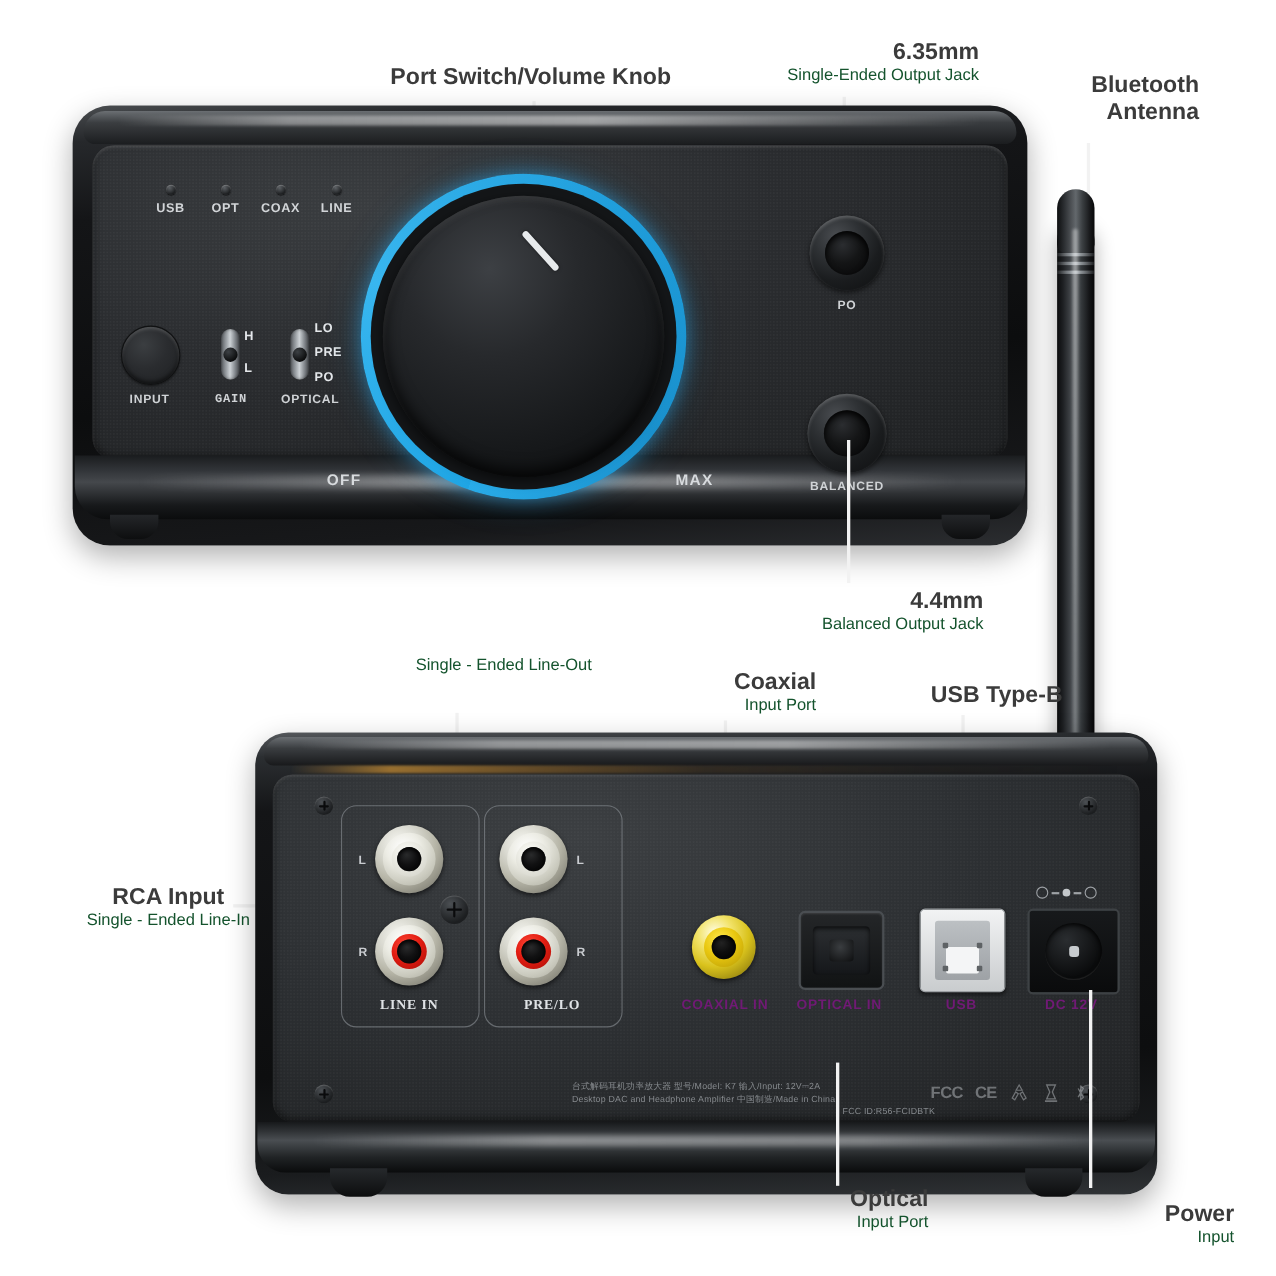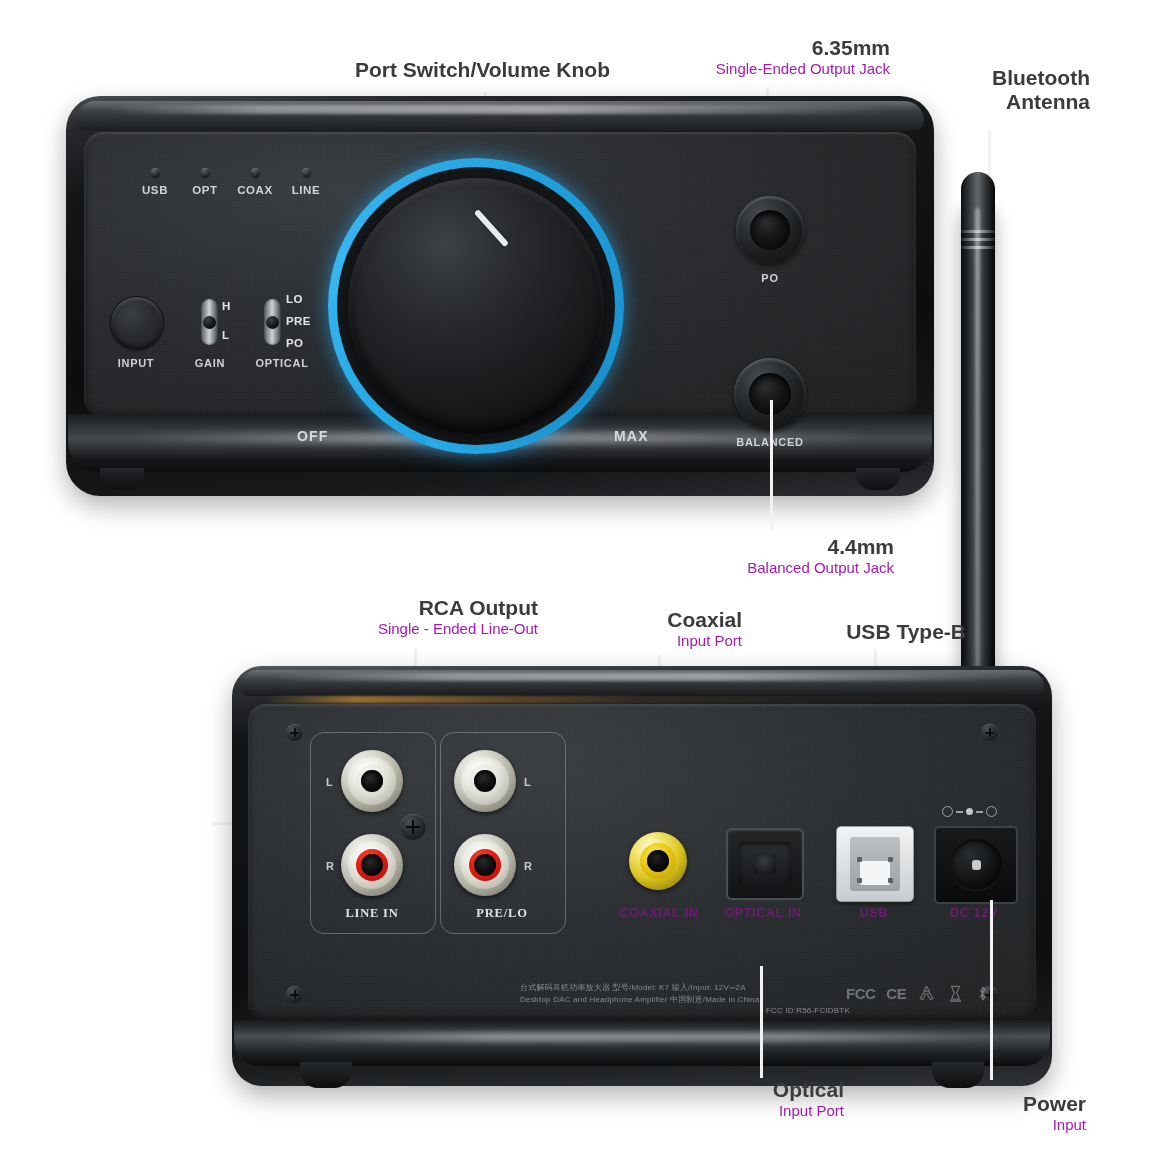--- a/index.html
+++ b/index.html
@@ -3,21 +3,21 @@
 <meta charset="utf-8">
 <style>
   html,body{margin:0;padding:0;background:#fff;}
   body{width:1160px;height:1160px;position:relative;overflow:hidden;
        font-family:"Liberation Sans",sans-serif;color:#3a3a3a;}
   .stage{position:absolute;inset:0;}
 
   
   .callout{position:absolute;text-align:right;}
   .callout .ttl{font-weight:bold;color:#3b3b3b;line-height:1.12;white-space:pre-line;}
-  .callout .sub{color:#a21caf;line-height:1.2;white-space:pre-line;}
+  .callout .sub{color:#14532d;line-height:1.2;white-space:pre-line;}
   .c-lg .ttl{font-size:21px;}
   .c-lg .sub{font-size:15px;}
 
   
   .lead{position:absolute;background:#f2f2f2;}
   .lead-v{width:3px;}
   .lead-h{height:3px;}
 
   
   .front{position:absolute;left:66px;top:96px;width:868px;height:400px;}
@@ -265,21 +265,21 @@
       <div class="ledDot"></div>
       <div class="ledTxt">LINE</div>
     </div>
 
     <div class="inputBtn" style="left:44px;top:200px;"></div>
     <div class="microLbl" style="left:34px;top:261px;width:72px;">INPUT</div>
 
     <div class="toggle" style="left:135px;top:203px;"></div>
     <div class="swOpt" style="left:156px;top:204px;">H</div>
     <div class="swOpt" style="left:156px;top:233px;">L</div>
-    <div class="microLbl" style="left:116px;top:261px;width:56px;">GAIN</div>
+    <div class="microLbl" style="left:116px;top:261px;width:56px;font-family:Liberation Mono, monospace;">GAIN</div>
 
     <div class="toggle" style="left:198px;top:203px;"></div>
     <div class="swOpt" style="left:220px;top:197px;">LO</div>
     <div class="swOpt" style="left:220px;top:219px;">PRE</div>
     <div class="swOpt" style="left:220px;top:241px;">PO</div>
     <div class="microLbl" style="left:178px;top:261px;width:76px;">OPTICAL</div>
 
     <div class="knobWrap" style="left:262px;top:62px;width:296px;height:296px;">
       <div class="knobRing"></div>
       <div class="knobRingInner"></div>
@@ -310,36 +310,39 @@
   <div class="antenna">
     <div class="antBody"></div>
     <div class="antTip"></div>
     <div class="antRing" style="top:62px;"></div>
     <div class="antRing" style="top:70px;"></div>
     <div class="antRing" style="top:78px;"></div>
     <div class="antGloss"></div>
   </div>
 
   <div class="callout c-lg" style="left:292px;top:596px;width:246px;">
-    <div class="ttl">RCA Output</div>
     <div class="sub">Single - Ended Line-Out</div>
   </div>
   <div class="lead lead-v" style="left:414px;top:648px;height:138px;"></div>
 
   <div class="callout c-lg" style="left:576px;top:608px;width:166px;">
     <div class="ttl">Coaxial</div>
     <div class="sub">Input Port</div>
   </div>
   <div class="lead lead-v" style="left:658px;top:655px;height:206px;"></div>
 
   <div class="callout c-lg" style="left:788px;top:620px;width:178px;">
     <div class="ttl">USB Type-B</div>
   </div>
   <div class="lead lead-v" style="left:874px;top:650px;height:220px;"></div>
 
+  <div class="callout c-lg" style="left:60px;top:804px;width:186px;text-align:center;">
+    <div class="ttl">RCA Input</div>
+    <div class="sub">Single - Ended Line-In</div>
+  </div>
   <div class="lead lead-h" style="left:212px;top:822px;width:100px;"></div>
   <div class="lead lead-v" style="left:310px;top:768px;height:110px;"></div>
   <div class="lead lead-h" style="left:310px;top:768px;width:48px;"></div>
   <div class="lead lead-h" style="left:310px;top:875px;width:48px;"></div>
 
   <div class="lead lead-h" style="left:414px;top:786px;width:48px;"></div>
   <div class="lead lead-h" style="left:414px;top:888px;width:48px;"></div>
 
   <div class="rear">
     <div class="shellOuter"></div>
@@ -450,18 +453,18 @@
     </div>
   </div>
 
   <div class="lead lead-v" style="left:760px;top:966px;height:112px;"></div>
   <div class="callout c-lg" style="left:678px;top:1078px;width:166px;">
     <div class="ttl">Optical</div>
     <div class="sub">Input Port</div>
   </div>
 
   <div class="lead lead-v" style="left:990px;top:900px;height:180px;"></div>
-  <div class="callout c-lg" style="left:920px;top:1092px;width:166px;">
+  <div class="callout c-lg" style="left:956px;top:1092px;width:166px;">
     <div class="ttl">Power</div>
     <div class="sub">Input</div>
   </div>
 
 </div>
 
 </body></html>

